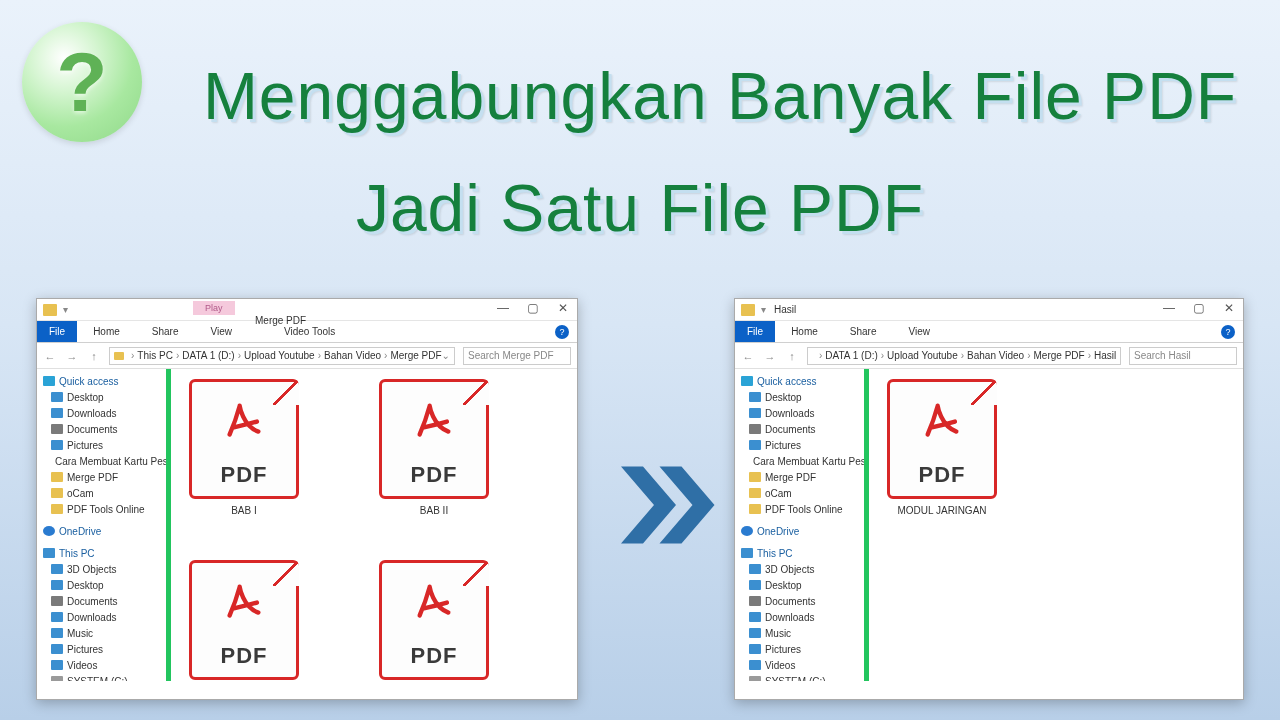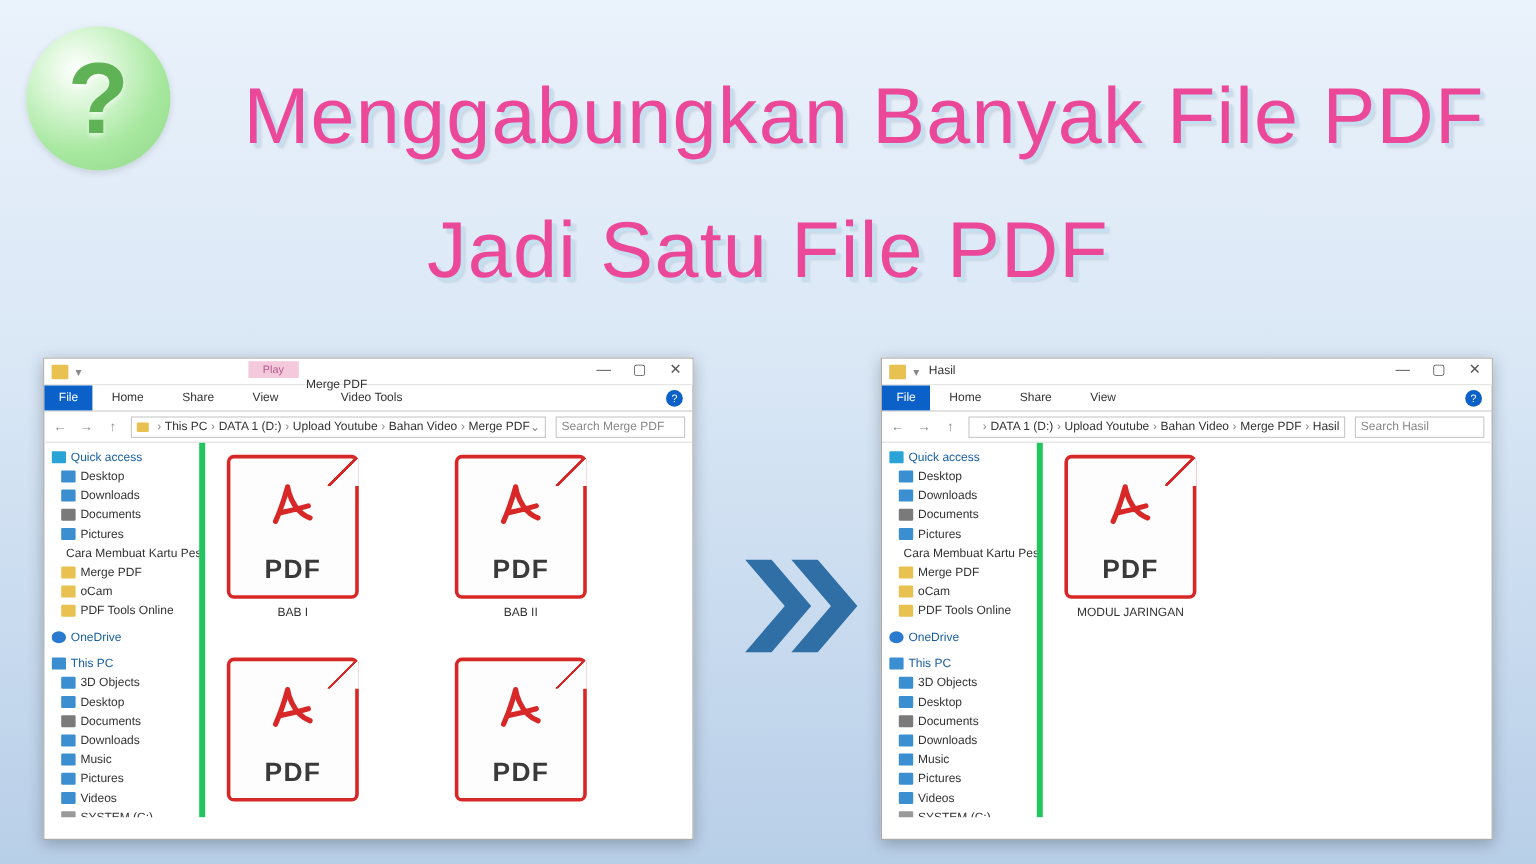--- a/index.html
+++ b/index.html
@@ -15,35 +15,35 @@
   background: radial-gradient(circle at 35% 30%, #ffffff 0%, #d4f5d0 30%, #a8e8a0 60%, #8fd888 100%);
   box-shadow: 0 2px 6px rgba(0,0,0,.12);
   display: flex; align-items: center; justify-content: center;
 }
 .qmark span { font-size: 84px; font-weight: 700; color: #5fb256; text-shadow: 0 2px 4px rgba(255,255,255,.6); }
 .headline { position: absolute; left: 0; right: 0; text-align: center; }
 .headline.h1 { top: 58px; left: 160px; right: 0; }
 .headline.h2 { top: 170px; }
 .headline span {
   font-family: Impact, "Arial Black", sans-serif;
-  font-size: 66px; color: #ec4899; letter-spacing: 1px;
+  font-size: 66px; color: #15803d; letter-spacing: 1px;
   text-shadow: 3px 3px 0 #c4dff0, 4px 4px 2px rgba(0,0,0,.1);
 }
 
 .explorer {
   position: absolute; background: #fff; border: 1px solid #aaa;
   box-shadow: 0 3px 12px rgba(0,0,0,.25);
   font-size: 10px; color: #333;
 }
 .explorer.left  { left: 36px;  top: 298px; width: 542px; height: 402px; }
 .explorer.right { right: 36px; top: 298px; width: 510px; height: 402px; }
 
 .titlebar { height: 22px; background: #fff; display: flex; align-items: center; position: relative; padding-left: 6px; border-bottom: 1px solid #e5e5e5; }
 .folder-glyph { width: 14px; height: 12px; background: #e8c151; border-radius: 1px; margin-right: 4px; display:inline-block; }
-.titlebar .play-tab { position:absolute; left:170px; top:2px; background:#f5c9dc; padding:0 12px; font-size:9px; color:#b25b8a; height:14px; line-height:14px; }
+.titlebar .play-tab { position:absolute; left:156px; top:2px; background:#f5c9dc; padding:0 12px; font-size:9px; color:#b25b8a; height:14px; line-height:14px; }
 .titlebar .main-tab { position:absolute; left:218px; top:16px; font-size:10px; }
 .winctl { position: absolute; right: 4px; top: 2px; display: flex; gap: 10px; }
 .winctl span { width: 20px; text-align: center; font-size: 12px; color: #555; cursor: default; }
 
 .ribbon { height: 22px; display: flex; align-items: stretch; border-bottom: 1px solid #d0d0d0; }
 .ribbon .file-tab { background: #0b61c7; color: #fff; padding: 0 12px; display: flex; align-items: center; font-size: 10px; }
 .ribbon .tab { padding: 0 16px; display: flex; align-items: center; cursor: default; }
 .ribbon .help { margin-left: auto; margin-right: 8px; width: 14px; height: 14px; border-radius: 50%; background: #0b61c7; color: #fff; font-size: 9px; display: flex; align-items: center; justify-content: center; align-self: center; }
 
 .pathbar { height: 26px; display: flex; align-items: center; border-bottom: 1px solid #e0e0e0; padding: 0 6px; gap: 8px; }
@@ -54,21 +54,21 @@
 
 .body { display: flex; height: calc(100% - 22px - 22px - 26px - 18px); }
 .nav { width: 134px; border-right: 5px solid #22c55e; padding: 4px 0 4px 6px; overflow: hidden; }
 .nav-group { margin-bottom: 6px; }
 .nav-item { display: flex; align-items: center; gap: 4px; height: 16px; font-size: 10px; white-space: nowrap; overflow: hidden; text-overflow: ellipsis; padding-left: 8px; }
 .nav-item.hdr { padding-left: 0; font-size: 10px; color: #1a5fa0; }
 .nav-item .ic { width: 12px; height: 10px; display: inline-block; border-radius: 1px; }
 .ic.star{background:#2aa3d6}.ic.desk{background:#3b8fd0}.ic.dl{background:#3b8fd0}.ic.doc{background:#7a7a7a}.ic.pic{background:#3b8fd0}.ic.fld{background:#e8c151}.ic.cloud{background:#2a7bd0;border-radius:50%}.ic.pc{background:#3b8fd0}.ic.obj{background:#3b8fd0}.ic.mus{background:#3b8fd0}.ic.vid{background:#3b8fd0}.ic.drv{background:#9a9a9a}
 
 .content { flex: 1; padding: 10px 8px; overflow: hidden; }
-.filegrid { display: flex; flex-wrap: wrap; gap: 32px 60px; }
+.filegrid { display: flex; flex-wrap: wrap; gap: 44px 60px; }
 .tile { width: 130px; display: flex; flex-direction: column; align-items: center; }
 .pdf { width: 110px; height: 120px; border: 3px solid #d82727; border-radius: 6px; background: #fdfdfd; position: relative; display: flex; flex-direction: column; align-items: center; justify-content: flex-end; padding-bottom: 8px; }
 .pdf::before { content:""; position:absolute; top:-3px; right:-3px; width:26px; height:26px; background: linear-gradient(135deg, transparent 48%, #d82727 48% 54%, #fdfdfd 54%); border-top-right-radius:6px; }
 .pdf .acro { position:absolute; top:18px; width:46px; height:46px; }
 .pdf .acro svg { width:100%; height:100%; }
 .pdf .lbl { font-family: Arial, sans-serif; font-size: 22px; font-weight: 600; color: #3a3a3a; letter-spacing:1px; }
 .filename { margin-top: 6px; font-size: 10px; text-align: left; }
 
 .status { height: 18px; border-top: 1px solid #e0e0e0; display: flex; align-items: center; padding: 0 8px; font-size: 10px; color: #444; }
 

